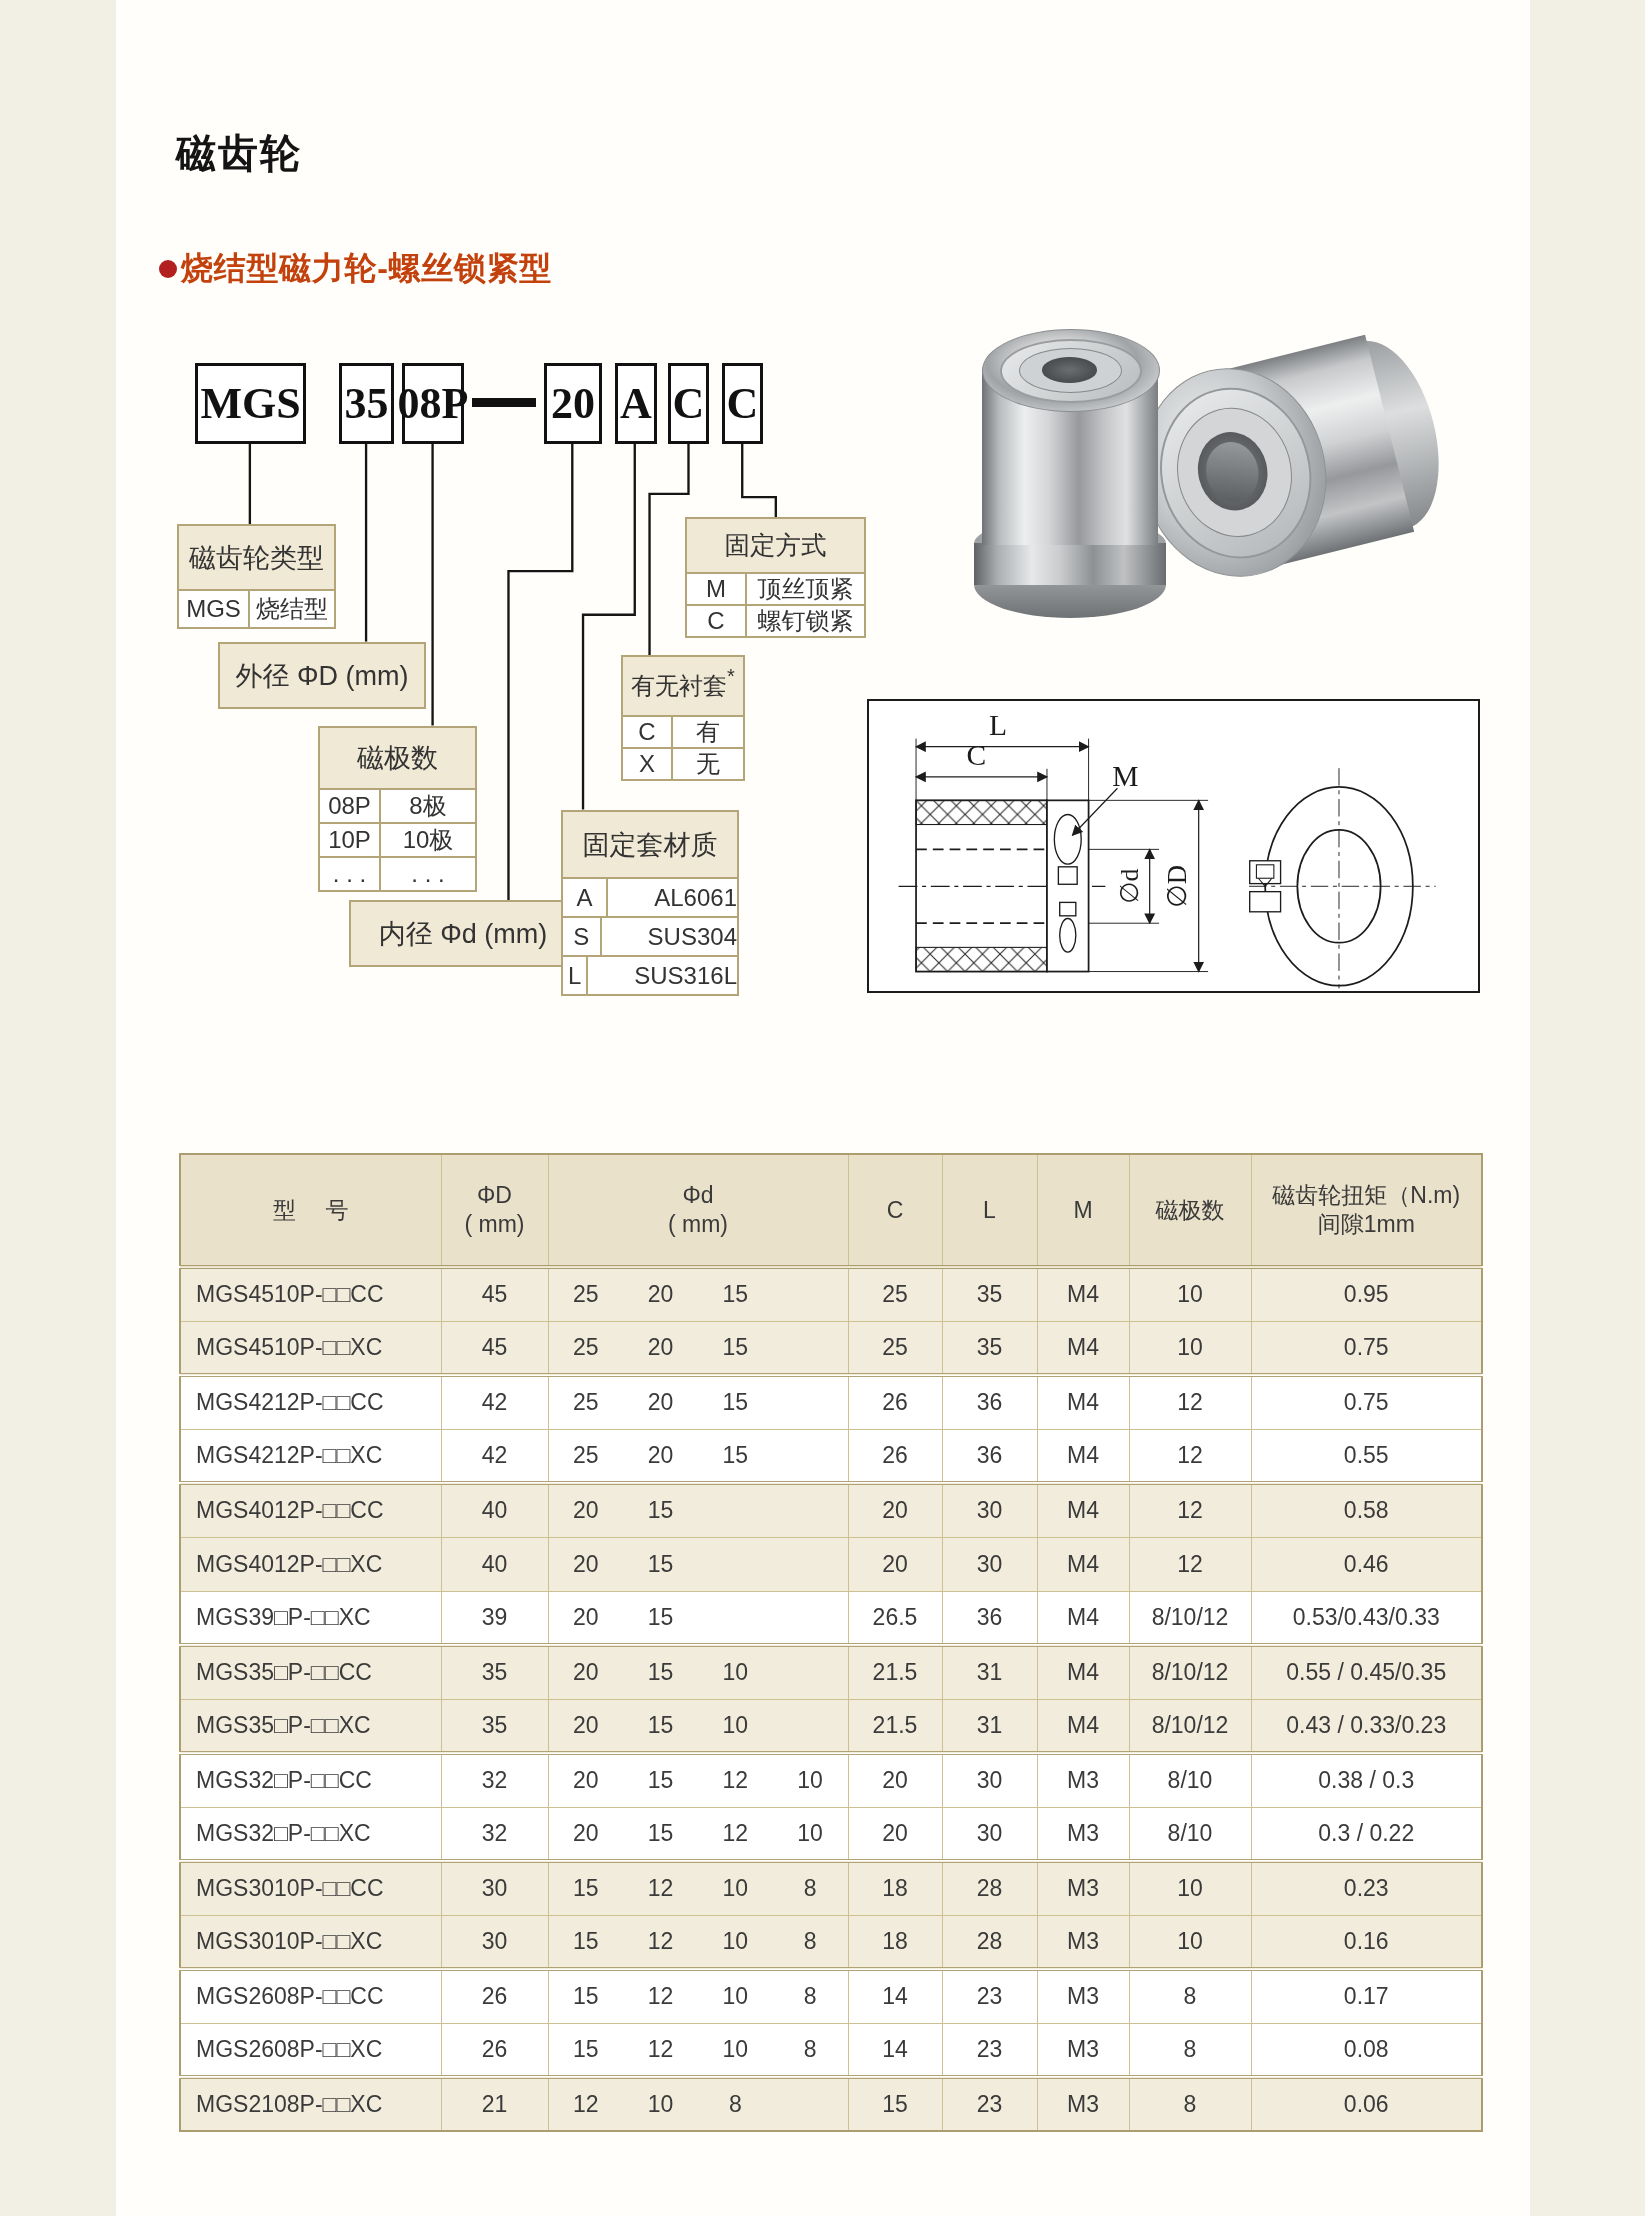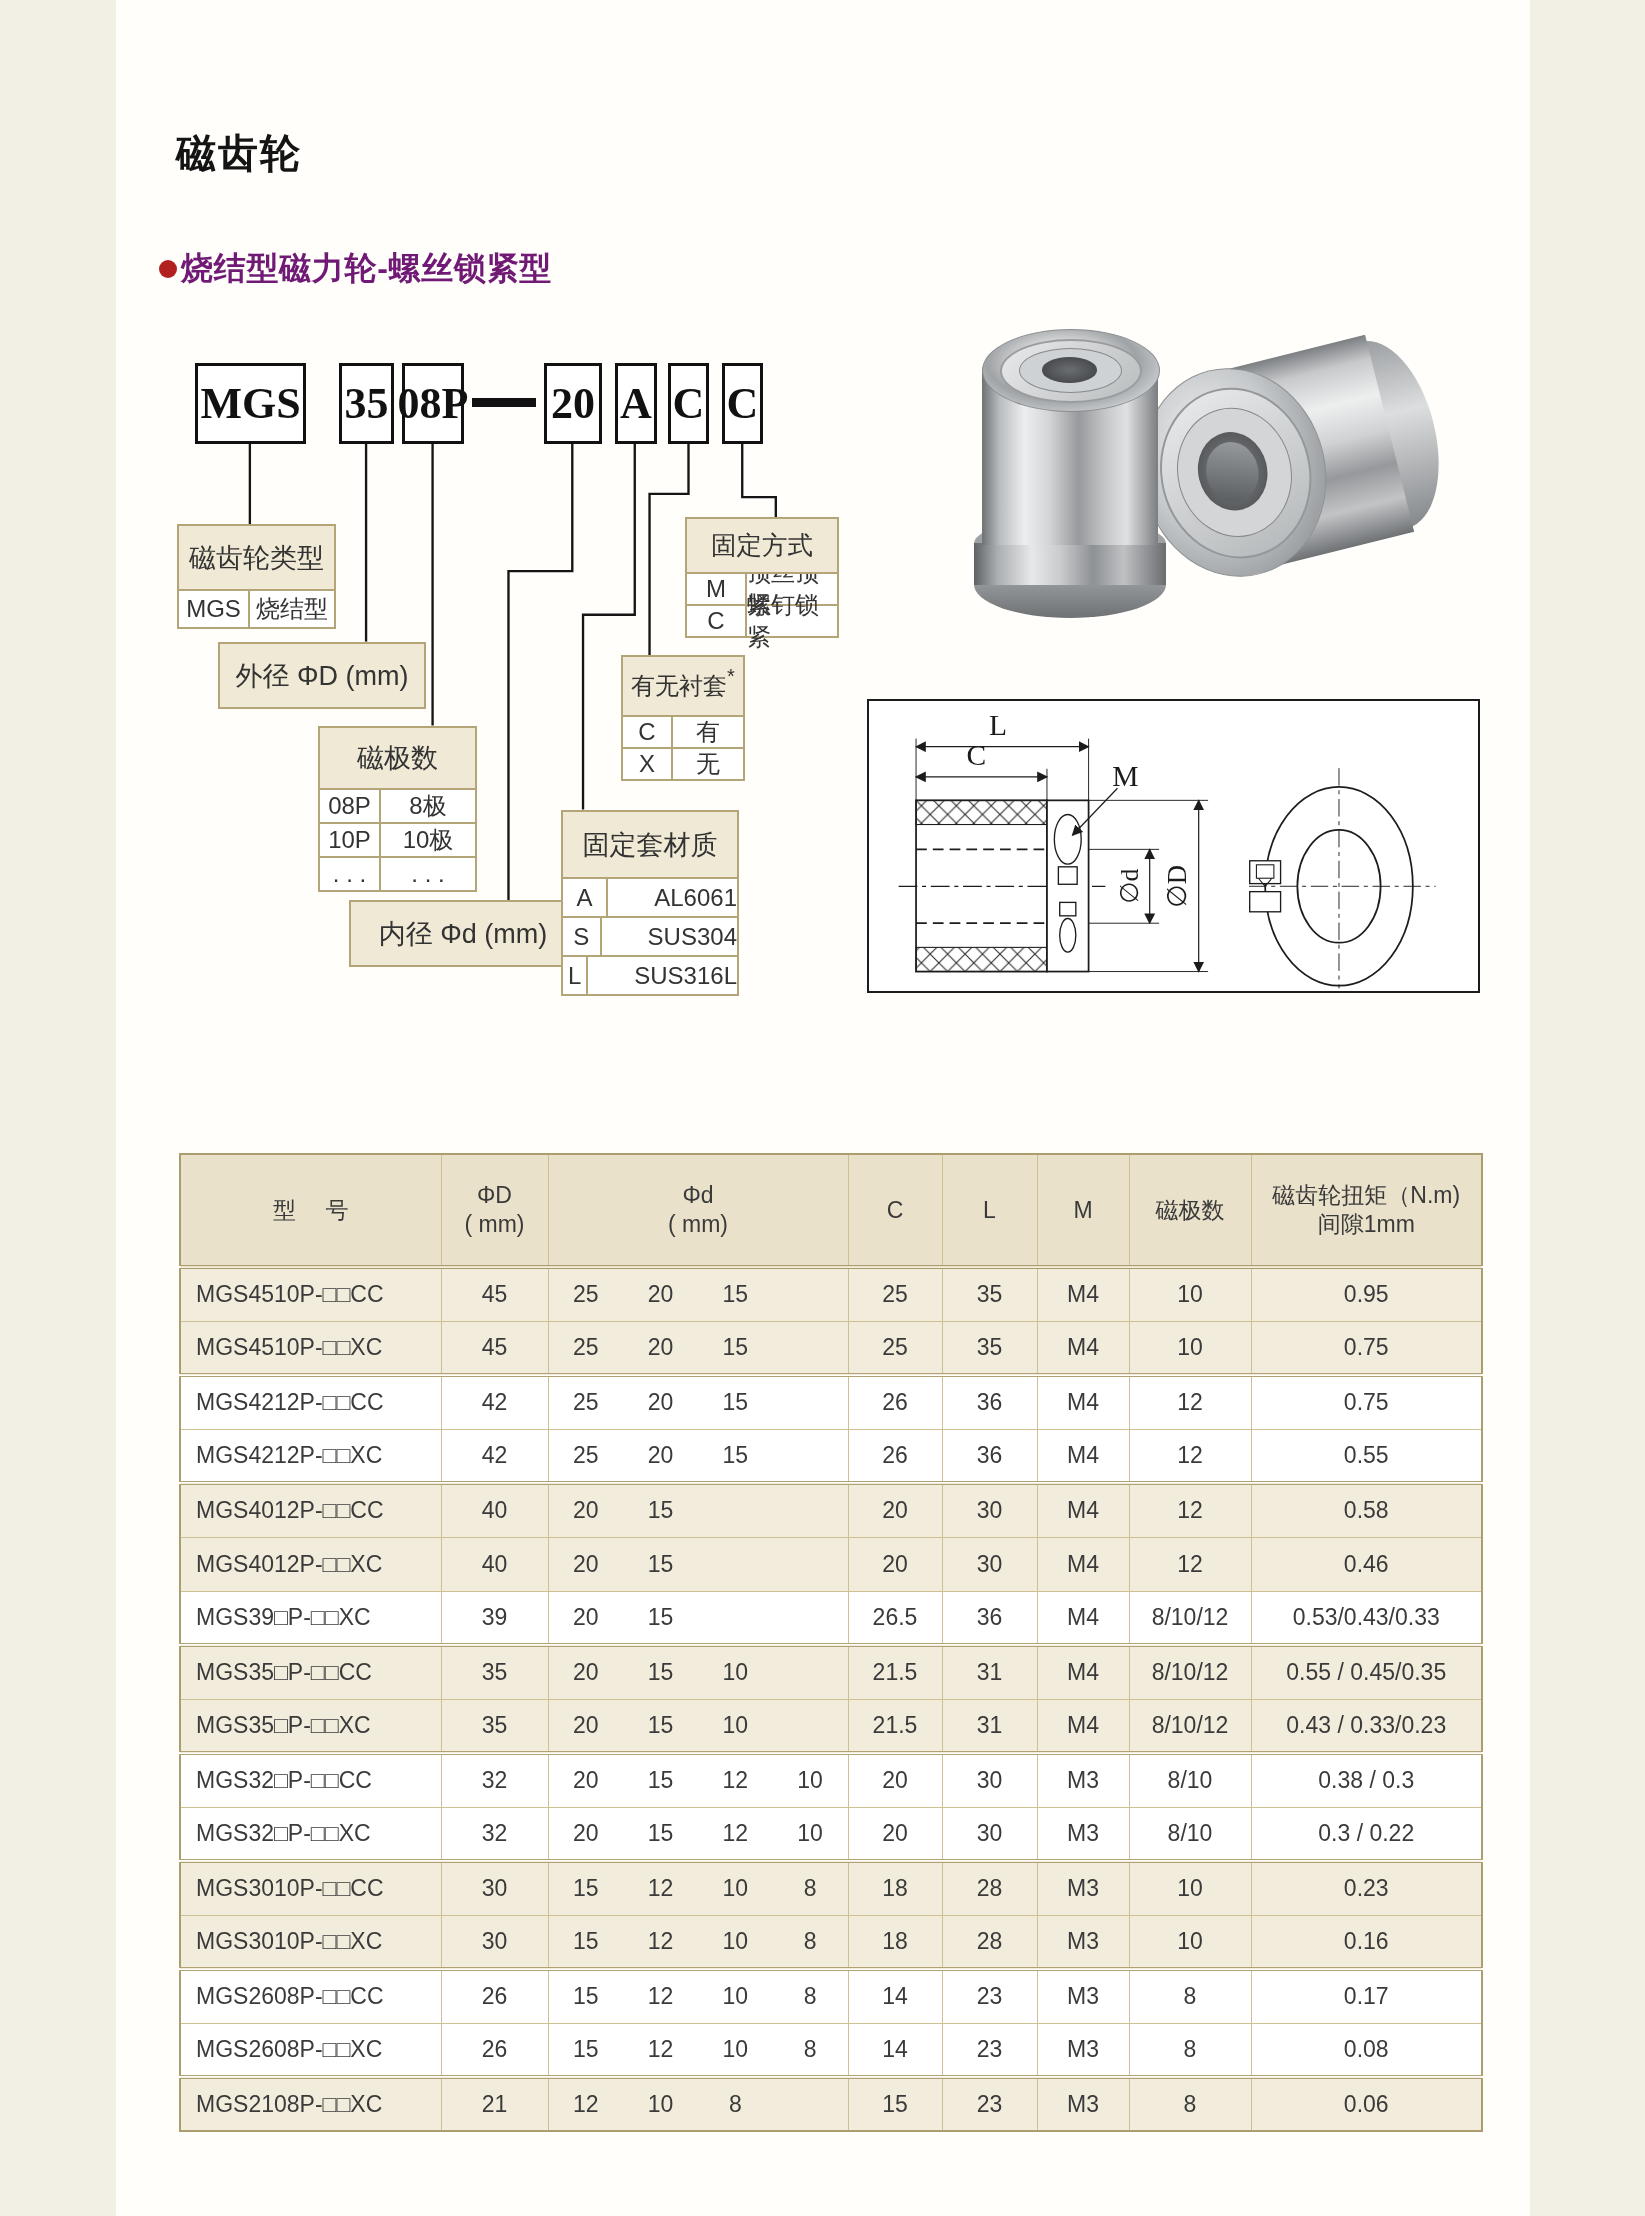--- a/index.html
+++ b/index.html
@@ -44,21 +44,21 @@
   #legend-0{left:177px;top:524px;width:159px;}  #legend-0 .lg-head{height:67px;}
   #legend-0 .lg-row{height:38px;} #legend-0 .lg-key{width:71px;} #legend-0 .lg-val{flex:1;}
   #legend-1{left:218px;top:642px;width:208px;}  #legend-1 .lg-head{height:67px;}
   #legend-2{left:318px;top:726px;width:159px;} #legend-2 .lg-head{height:64px;}
   #legend-2 .lg-row{height:34px;} #legend-2 .lg-key{width:61px;} #legend-2 .lg-val{flex:1;}
   #legend-3{left:349px;top:900px;width:228px;} #legend-3 .lg-head{height:67px;}
   #legend-4{left:561px;top:810px;width:178px;} #legend-4 .lg-head{height:69px;}
   #legend-4 .lg-row{height:39px;} #legend-4 .lg-key{width:60px;} #legend-4 .lg-val{flex:1;padding-left:46px;}
   #legend-5{left:621px;top:655px;width:124px;}  #legend-5 .lg-head{height:62px;font-size:24px;}
   #legend-5 .lg-row{height:32px;} #legend-5 .lg-key{width:50px;} #legend-5 .lg-val{flex:1;}
-  #legend-6{left:685px;top:517px;width:154px;} #legend-6 .lg-head{height:57px;font-size:25.5px;}
+  #legend-6{left:685px;top:517px;width:181px;} #legend-6 .lg-head{height:57px;font-size:25.5px;}
   #legend-6 .lg-row{height:32px;font-size:23px;} #legend-6 .lg-key{width:60px;} #legend-6 .lg-val{flex:1;}
   #legend-5 .lg-row,#legend-2 .lg-row{font-size:23px;}
 
   
   .photo{position:absolute;left:967px;top:314px;width:517px;height:306px;}
   .photo div{position:absolute;}
   .cyl-left{left:5.4px;top:15px;width:202px;height:289px;}
   .c1-flange-bottom{left:1.3px;top:222px;width:192px;height:67px;border-radius:50%;z-index:1;
       background:linear-gradient(180deg,#b7babc,#6f7275);}
   .c1-flange-top{left:1.3px;top:189px;width:192px;height:51px;border-radius:50%;z-index:2;background:#9fa2a5;}
@@ -113,21 +113,21 @@
 </style>
 </head>
 <body>
 
 <div class="page">
   <div class="side-strip strip-left"></div>
   <div class="side-strip strip-right"></div>
 
   <div class="page-title">磁齿轮</div>
 
-  <div class="section-heading" style="color: #701a75;">
+  <div class="section-heading" style="color: #c2410c;">
     <span class="bullet" style="background: rgb(178, 32, 31);"></span>
     <span>烧结型磁力轮-螺丝锁紧型</span>
   </div>
 
   <div id="pn-row">
       <div class="pn-box pn-0">MGS</div>
       <div class="pn-box pn-1">35</div>
       <div class="pn-box pn-2">08P</div>
       <div class="pn-dash"></div>
       <div class="pn-box pn-3">20</div>

